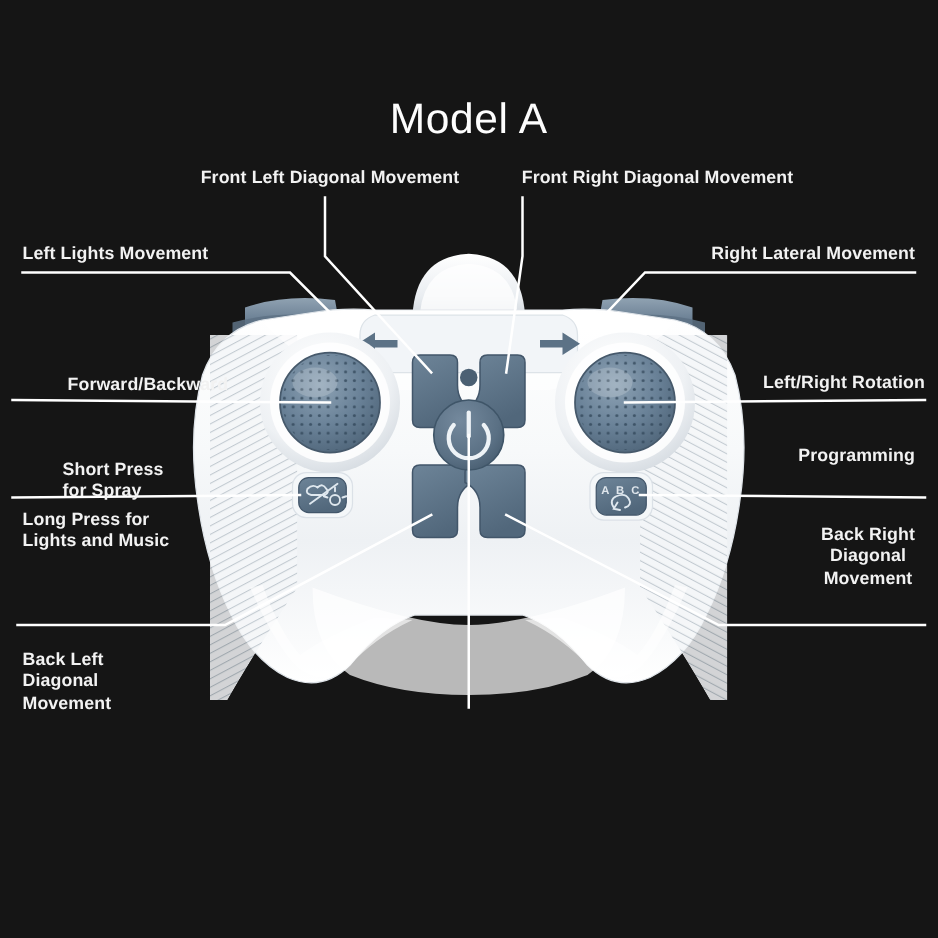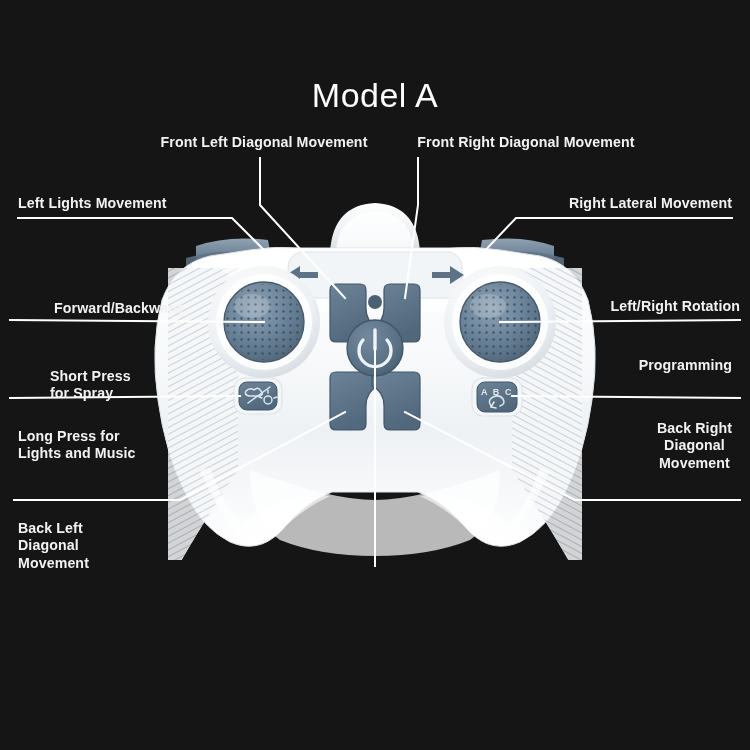--- a/index.html
+++ b/index.html
@@ -244,21 +244,21 @@
 
   <div class="lbl r" style="right:18px;top:195px;">Right Lateral Movement</div>
 
   <div class="lbl" style="left:18px;top:300px;padding-left:36px;">Forward/Backward</div>
 
   <div class="lbl r" style="right:10px;top:298px;margin-left:16px;">Left/Right Rotation</div>
 
   <div class="lbl" style="left:2px;top:368px;margin-left:48px;">Short Press
 for Spray</div>
 
-  <div class="lbl" style="left:18px;top:408px;margin-top:20px;">Long Press for
+  <div class="lbl" style="left:18px;top:408px;">Long Press for
 Lights and Music</div>
 
   <div class="lbl r" style="right:18px;top:357px;">Programming</div>
 
   <div class="lbl" style="left:18px;top:504px;margin-top:16px;">Back Left
 Diagonal
 Movement</div>
 
   <div class="lbl r" style="right:18px;top:420px;">Back Right
 Diagonal

